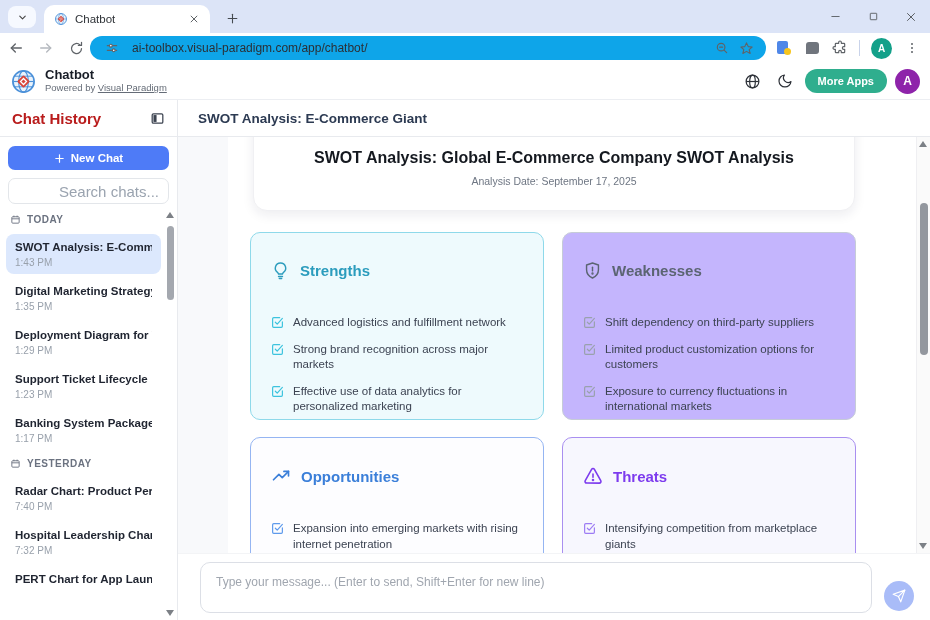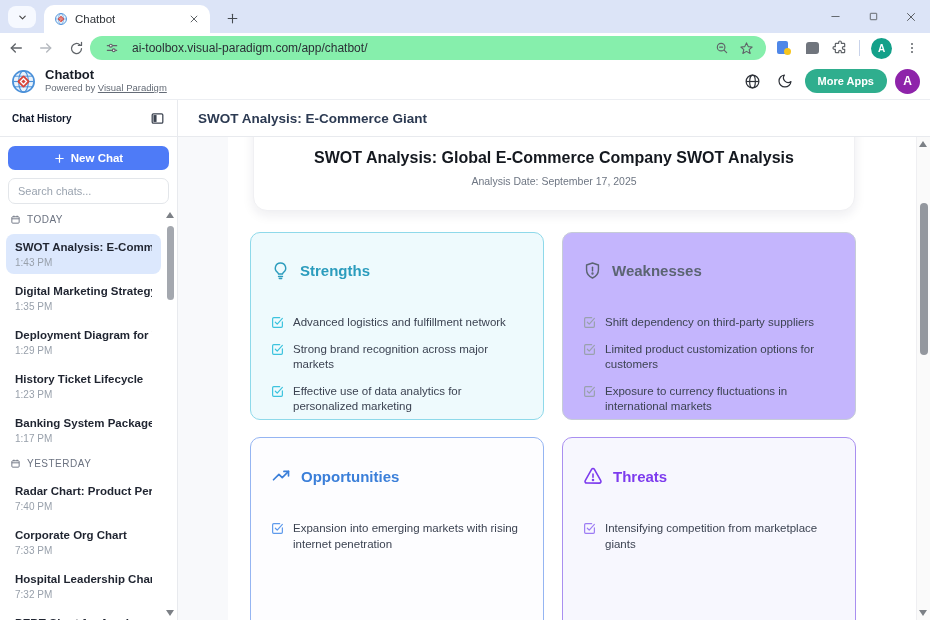--- a/index.html
+++ b/index.html
@@ -16,21 +16,21 @@
   .tab-label { flex:1; font-size:11.5px; color:#2f3338; white-space:nowrap; overflow:hidden; }
   .tab-close { width:16px; height:16px; display:flex; align-items:center; justify-content:center; color:#50545a; border-radius:50%; }
   .newtab-btn { position:absolute; left:221px; top:7px; width:22px; height:22px; display:flex; align-items:center; justify-content:center; color:#454a50; }
   .win-controls { position:absolute; right:0; top:0; height:33px; display:flex; }
   .win-btn { width:38px; height:33px; display:flex; align-items:center; justify-content:center; color:#5a5e63; }
 
   
   .toolbar { position:relative; height:30px; background:#fff; display:flex; align-items:center; }
   .nav-ic { width:28px; height:26px; display:flex; align-items:center; justify-content:center; color:#5f6368; margin-left:2px; }
   .nav-ic.disabled { color:#b4b8be; }
-  .urlbar { position:absolute; left:90px; top:3px; width:676px; height:24px; background:#86efac;
+  .urlbar { position:absolute; left:90px; top:3px; width:676px; height:24px; background:#0ea5e9;
      border-radius:12px; display:flex; align-items:center; padding:0 8px 0 10px; }
   .url-text { flex:1; font-size:12px; color:#2b2f35; margin-left:8px; white-space:nowrap; overflow:hidden; }
   .pill-ic { width:24px; height:22px; display:flex; align-items:center; justify-content:center; color:#5f6368; }
   .ext-zone { position:absolute; right:0; top:0; height:30px; display:flex; align-items:center; padding-right:4px; }
   .ext-ic { width:28px; height:26px; display:flex; align-items:center; justify-content:center; color:#5f6368; }
   .ext-colored { position:relative; width:14px; height:14px; }
   .ext-colored .pg { position:absolute; left:0; top:0; width:11px; height:13px; background:#4f87e8; border-radius:2px; }
   .ext-colored .dot { position:absolute; right:0; bottom:0; width:7px; height:7px; background:#f7c51d; border-radius:50%; }
   .ext-chat { width:13px; height:12px; background:#70757d; border-radius:3px 3px 3px 0; }
   .tb-sep { width:1px; height:16px; background:#c9d3ea; margin:0 5px; }
@@ -48,30 +48,30 @@
   .more-apps { background:#2fae8e; color:#fff; font-size:11px; font-weight:700; padding:6px 13px; border:none; border-radius:14px;text-align:center; }
   .ah-avatar { width:25px; height:25px; border-radius:50%; background:#8e24aa; color:#fff; font-size:12px; font-weight:700;
      display:flex; align-items:center; justify-content:center; }
 
   
   .body-row { display:flex; height:520px; }
 
   
   .sidebar { width:178px; border-right:1px solid #e8eaee; display:flex; flex-direction:column; background:#fff; }
   .sidebar-head { height:37px; border-bottom:1px solid #e8eaee; display:flex; align-items:center; justify-content:space-between; padding:0 12px; flex:none; }
-  .sidebar-head-title { font-size:10px; font-weight:700; color:#0f172a; }
+  .sidebar-head-title { font-size:15px; font-weight:700; color:#b91c1c; }
   .panel-toggle { color:#3c4350; display:flex; }
   .new-chat-btn { margin:9px 8px 0 8px; height:24px; background:#4e7bf7; color:#fff; border:none; border-radius:7px;
      font-size:11.5px; font-weight:700; display:flex; align-items:center; justify-content:center; gap:6px; }
   .search-input { margin:8px 8px 0 8px; height:26px; border:1px solid #e3e6ea; border-radius:7px; padding:0 9px;
-     font-size:11px; color:#333; outline:none; font-family:inherit; }
+     font-size:15px; color:#333; outline:none; font-family:inherit;text-align:right; }
   .search-input::placeholder { color:#9aa3af; }
   .chat-list { position:relative; flex:1; overflow:hidden; margin-top:2px; }
   .section-head { display:flex; align-items:center; gap:6px; margin:8px 10px 9px 10px; color:#6b7280;
-     font-size:10px; font-weight:400; letter-spacing:.5px; }
+     font-size:10px; font-weight:700; letter-spacing:.5px; }
   .chat-item { margin:0 16px 4px 6px; padding:6px 9px; border-radius:8px; }
   .chat-item.selected { background:#dce8fd; }
   .ci-title { font-size:11.5px; font-weight:700; color:#1f2430; line-height:15px; white-space:nowrap; overflow:hidden; }
   .ci-time { font-size:10px; color:#98a0ab; margin-top:2px; }
 
   
   .mini-scroll { position:absolute; right:2px; top:2px; bottom:0; width:9px; }
   .mini-thumb { position:absolute; left:1px; top:18px; width:7px; height:74px; background:#a4a8af; border-radius:4px; }
   .arr { position:absolute; left:0; width:0; height:0; border-left:4.5px solid transparent; border-right:4.5px solid transparent; }
   .arr.up { top:4px; border-bottom:6px solid #7c8086; }
@@ -317,21 +317,21 @@
         </div>
         <div class="chat-item">
           <div class="ci-title">Digital Marketing Strategy M...</div>
           <div class="ci-time">1:35 PM</div>
         </div>
         <div class="chat-item">
           <div class="ci-title">Deployment Diagram for Vid...</div>
           <div class="ci-time">1:29 PM</div>
         </div>
         <div class="chat-item">
-          <div class="ci-title">History Ticket Lifecycle</div>
+          <div class="ci-title">Support Ticket Lifecycle</div>
           <div class="ci-time">1:23 PM</div>
         </div>
         <div class="chat-item">
           <div class="ci-title">Banking System Package Dia...</div>
           <div class="ci-time">1:17 PM</div>
         </div>
 
         <div class="section-head">
           <span>
             <svg width="11" height="11" viewBox="0 0 24 24" fill="none" stroke="currentColor" stroke-width="2">
@@ -342,24 +342,20 @@
               </svg>
           </span>
           <span>YESTERDAY</span>
         </div>
 
         <div class="chat-item">
           <div class="ci-title">Radar Chart: Product Perfor...</div>
           <div class="ci-time">7:40 PM</div>
         </div>
         <div class="chat-item">
-          <div class="ci-title">Corporate Org Chart</div>
-          <div class="ci-time">7:33 PM</div>
-        </div>
-        <div class="chat-item">
           <div class="ci-title">Hospital Leadership Chart</div>
           <div class="ci-time">7:32 PM</div>
         </div>
         <div class="chat-item">
           <div class="ci-title">PERT Chart for App Launch</div>
         </div>
 
         <div class="mini-scroll">
           <div class="arr up"></div>
           <div class="mini-thumb"></div>
@@ -494,15 +490,26 @@
           </div>
         </div>
 
         <div class="vscroll">
           <div class="arr up"></div>
           <div class="v-thumb"></div>
           <div class="arr down"></div>
         </div>
       </div>
 
+      <div class="composer">
+        <textarea class="msg-input" placeholder="Type your message... (Enter to send, Shift+Enter for new line)" style=""></textarea>
+        <button class="send-btn">
+          <span>
+            <svg width="14" height="14" viewBox="0 0 24 24" fill="none" stroke="currentColor" stroke-width="2" stroke-linecap="round" stroke-linejoin="round">
+                <path d="M22 2 11 13"></path>
+                <path d="M22 2 15 22l-4-9-9-4 20-7z"></path>
+              </svg>
+          </span>
+        </button>
+      </div>
     </div>
   </div>
 </div>
 
 </body></html>

